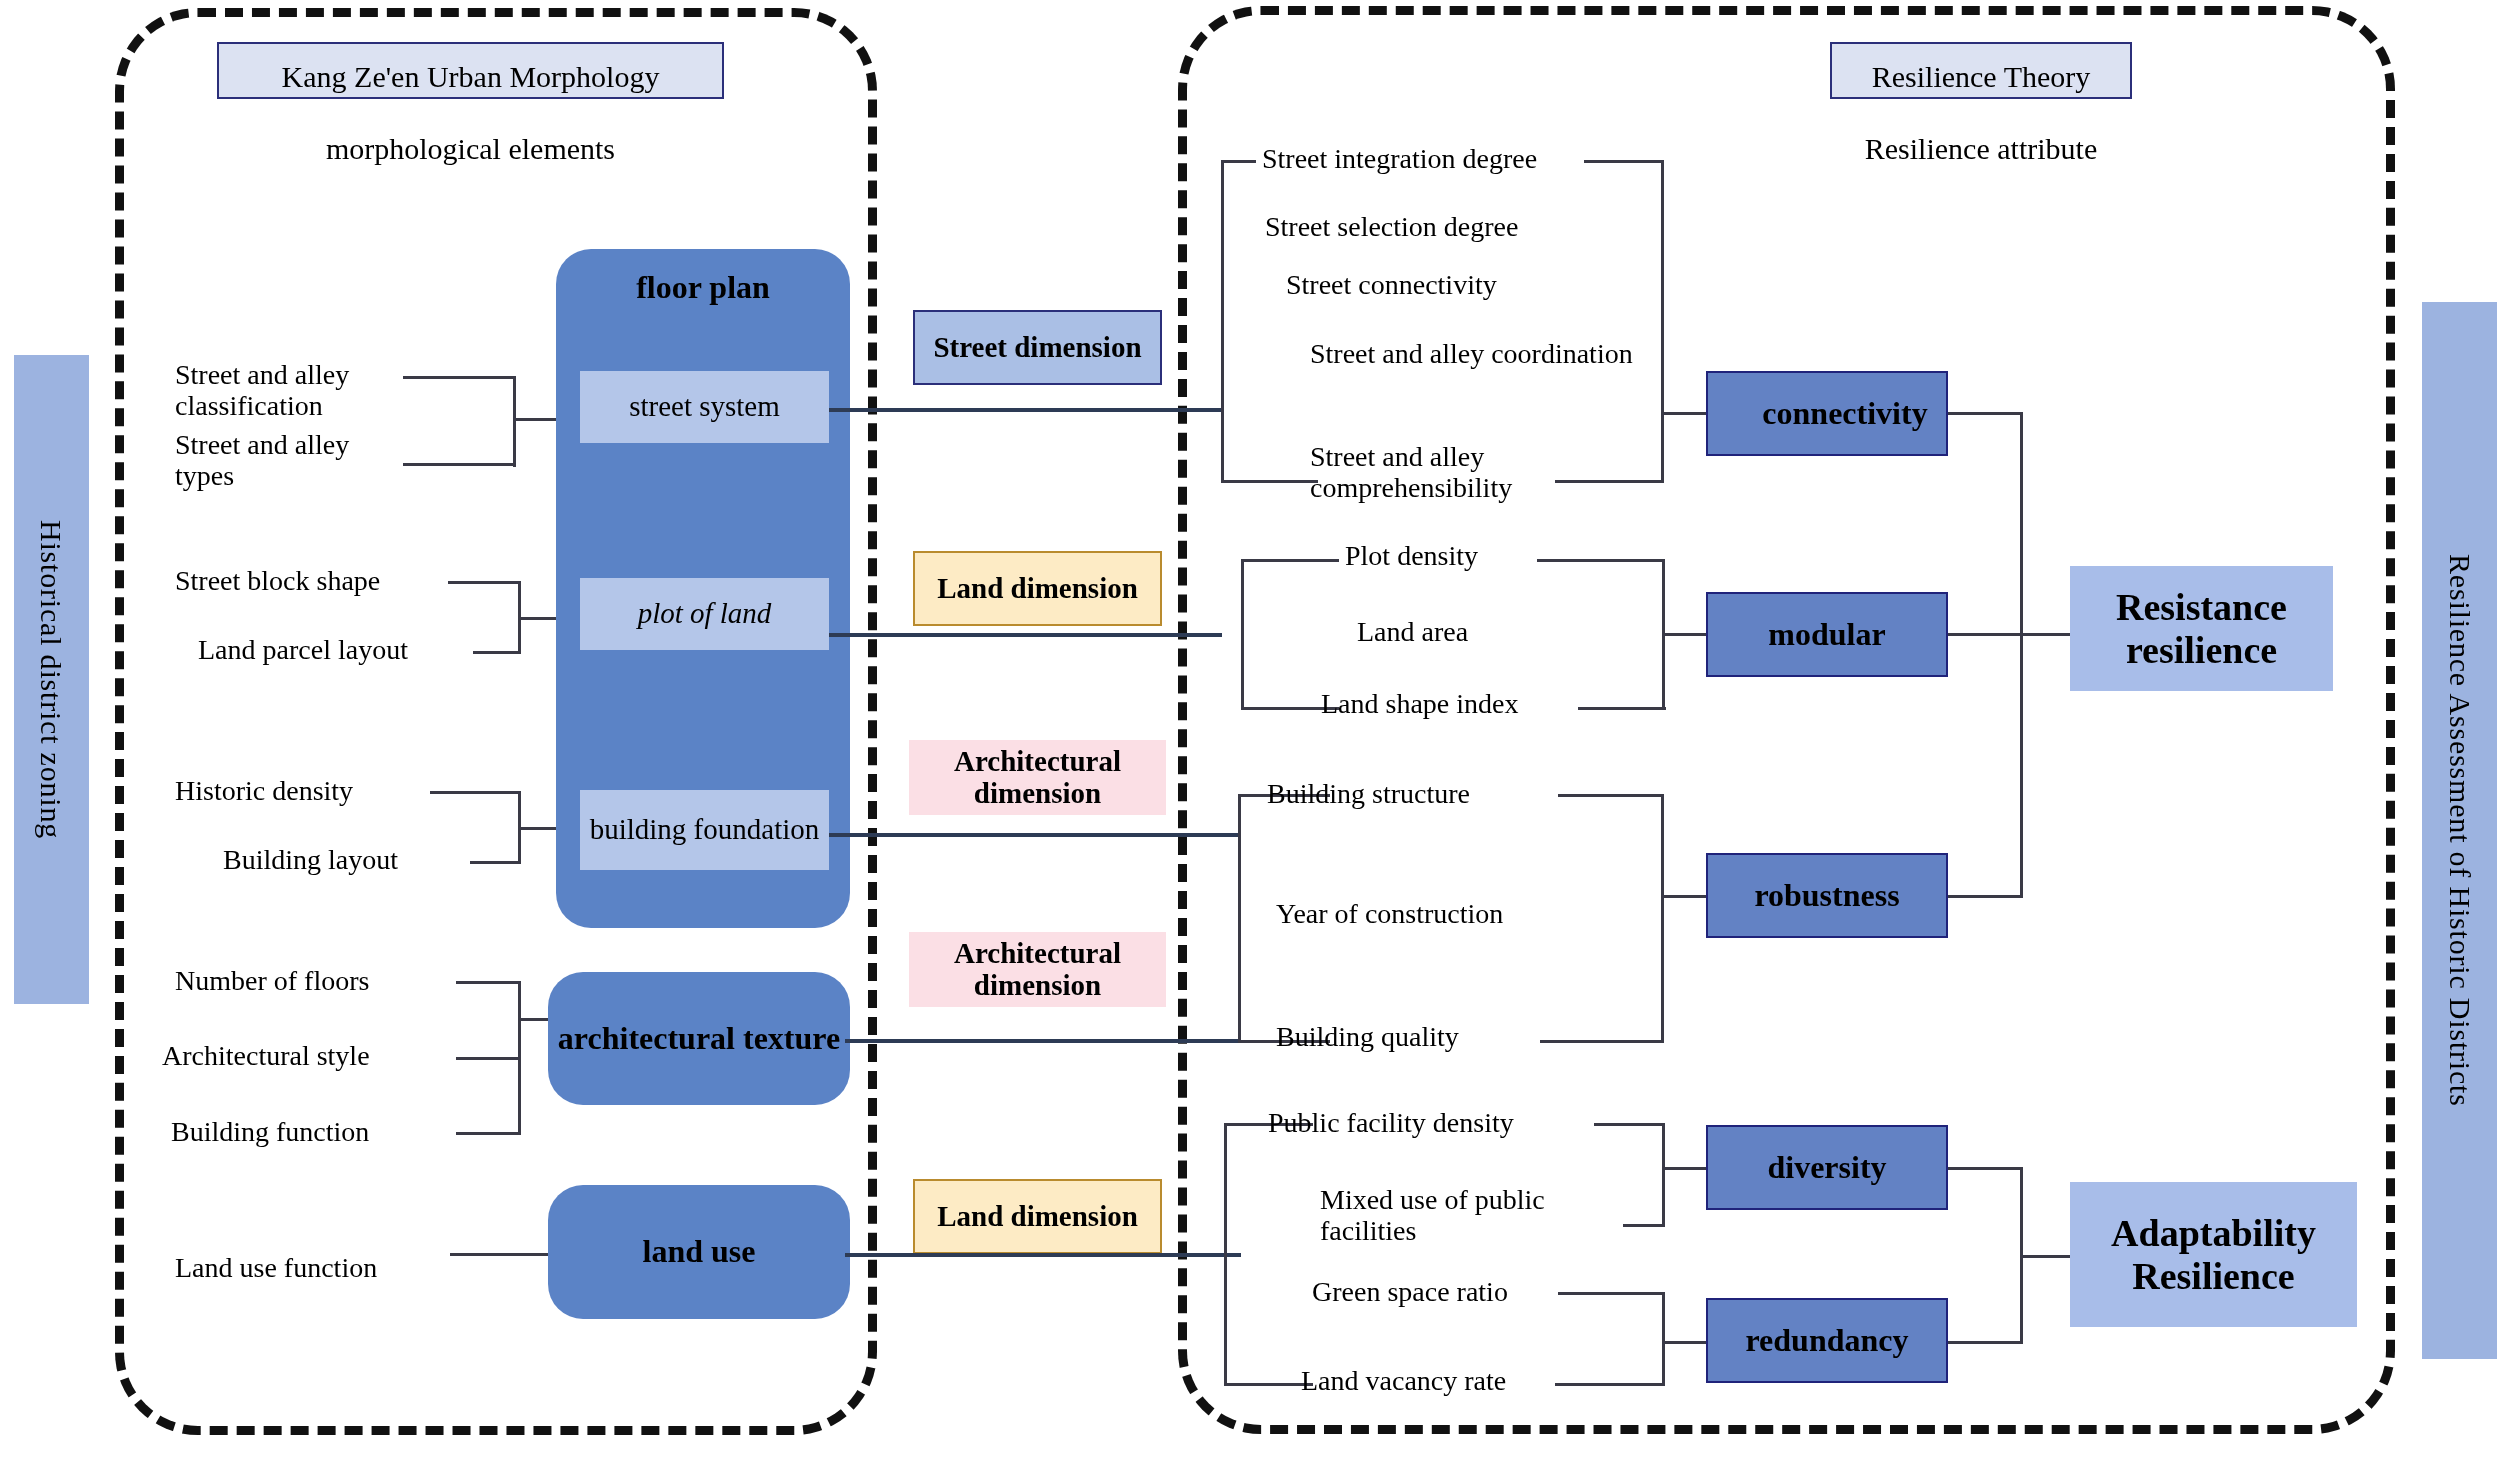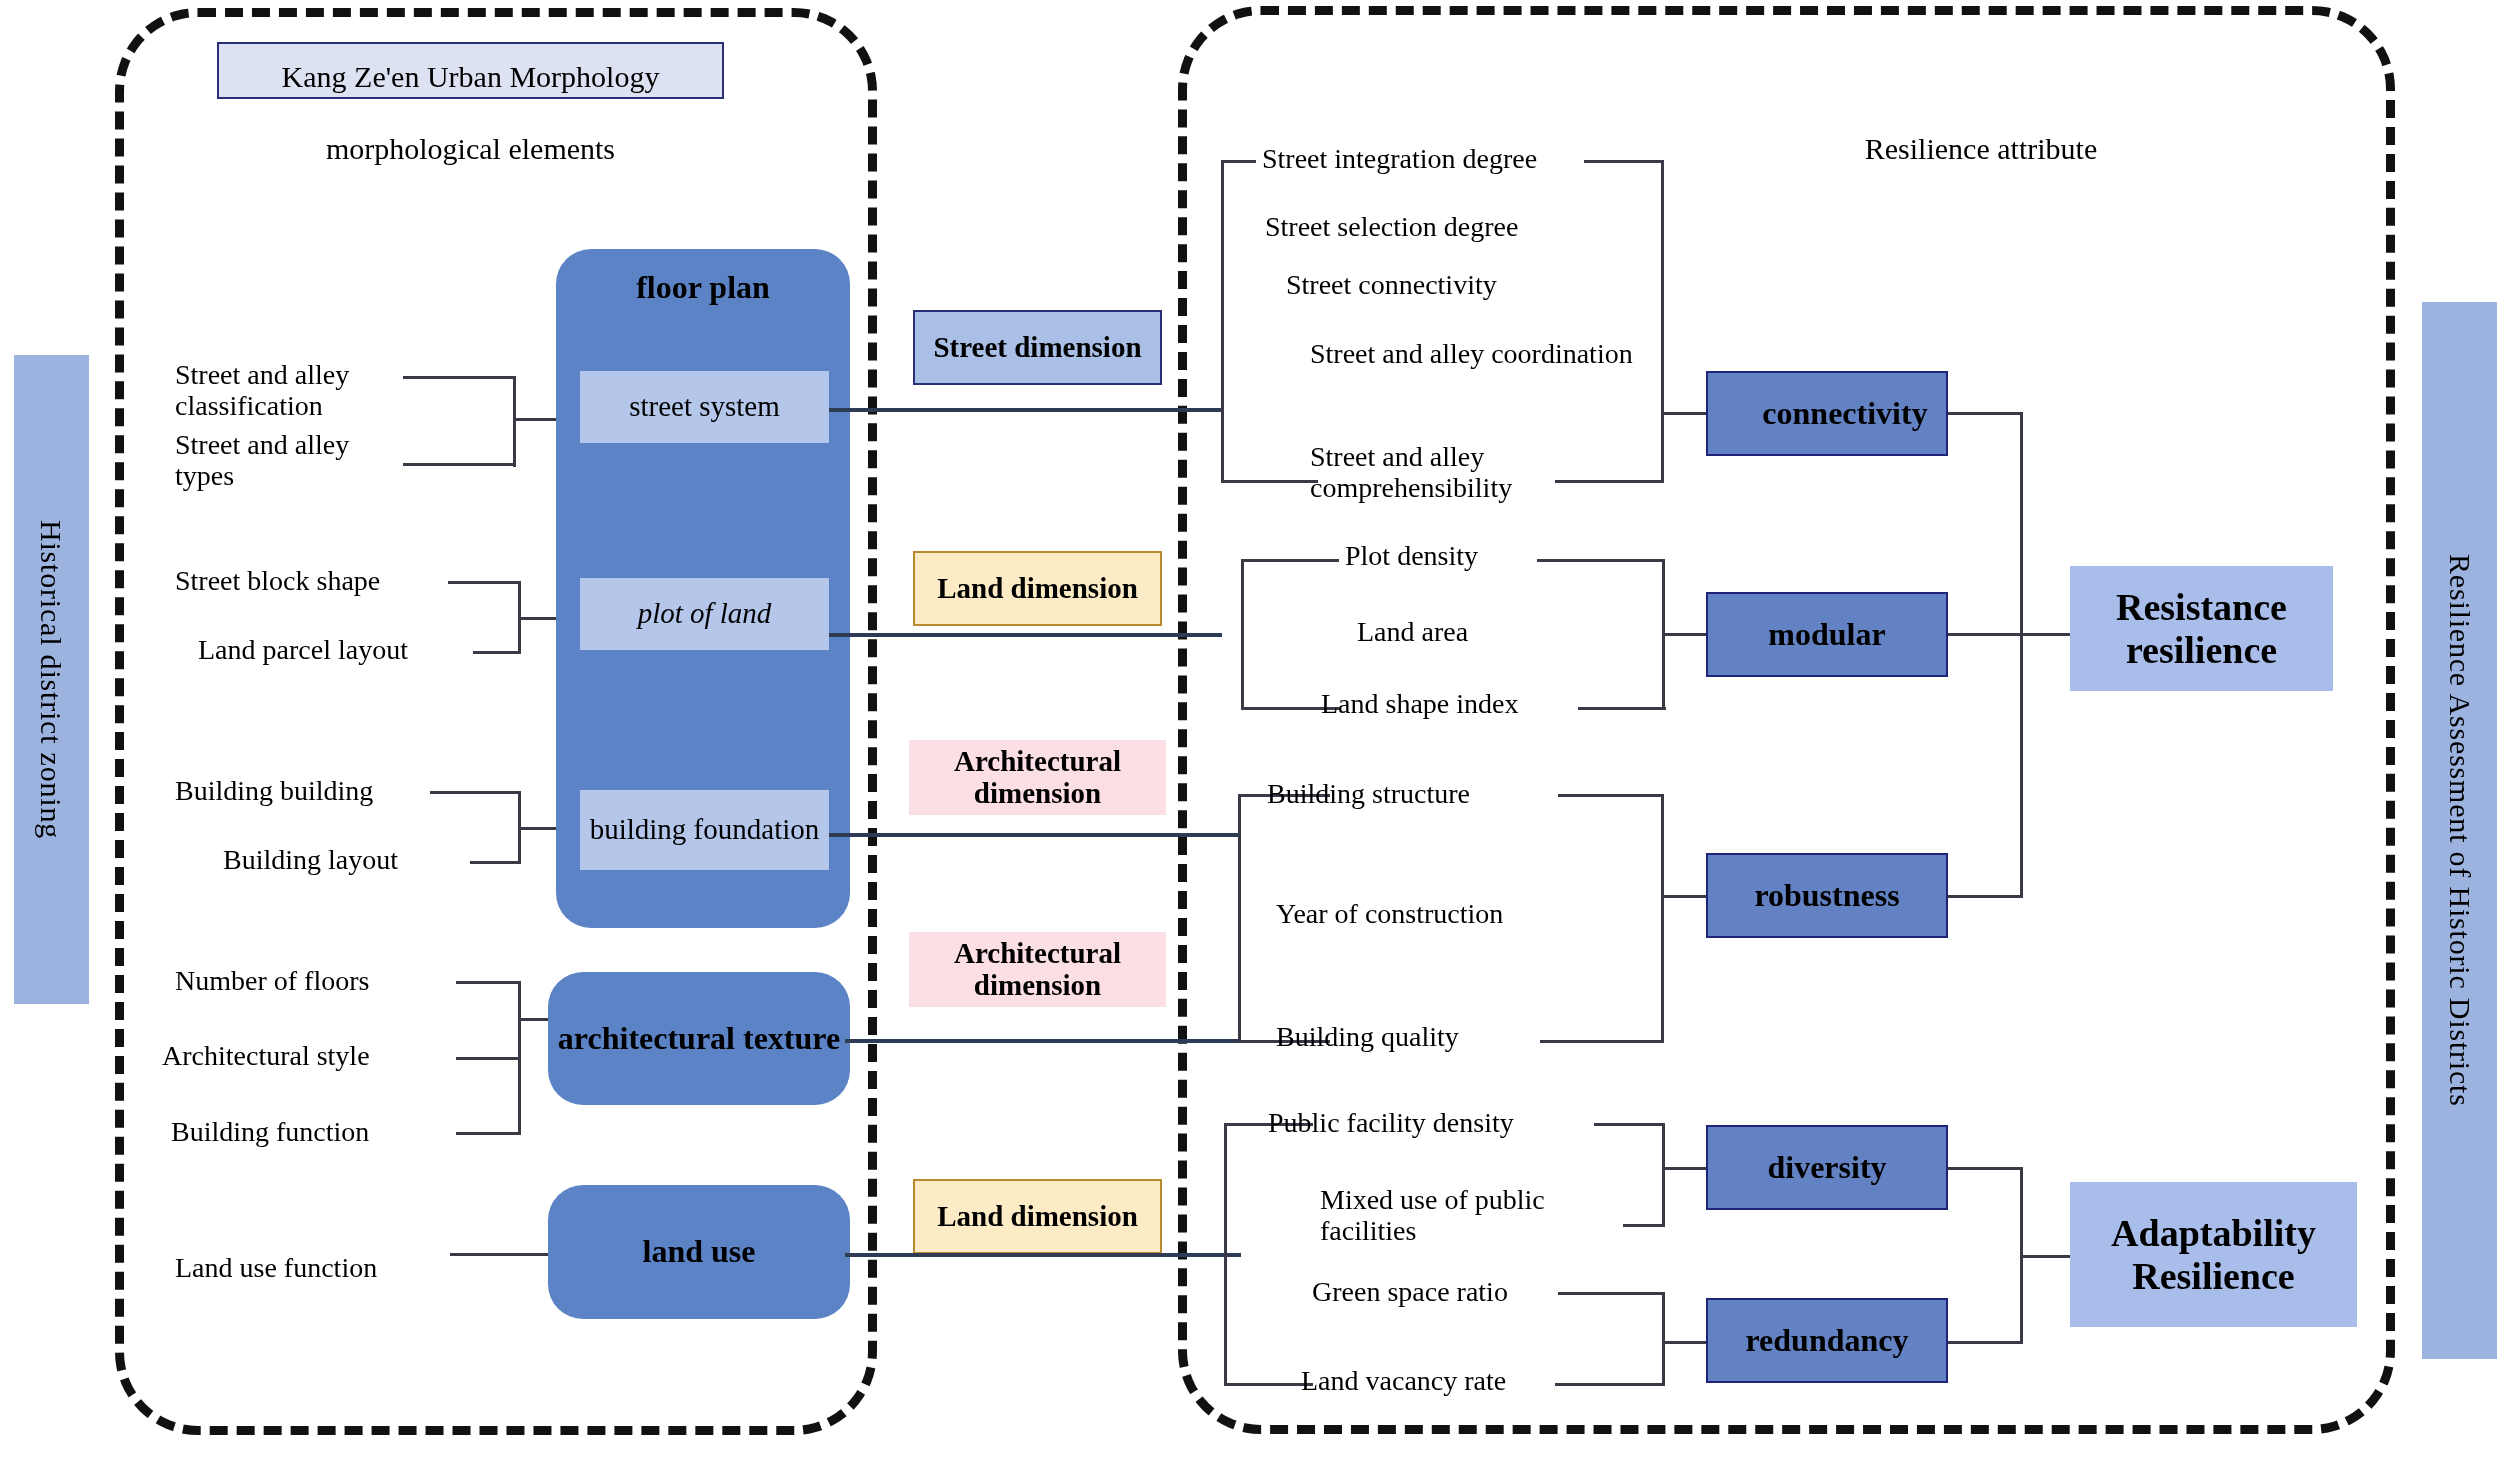--- a/index.html
+++ b/index.html
@@ -139,20 +139,23 @@
   </div>
   <div class="vbanner" style="left:2422px;top:302px;width:75px;height:1057px;">
     <span>Resilience Assessment of Historic Districts</span>
   </div>
 
   <div class="titlechip" style="left:217px;top:42px;width:507px;height:57px;">
     <span>Kang Ze'en Urban Morphology</span>
   </div>
   <div class="plainlabel" style="left:217px;top:132px;width:507px;"><span>morphological elements</span></div>
 
+  <div class="titlechip" style="left:1830px;top:42px;width:302px;height:57px;">
+    <span>Resilience Theory</span>
+  </div>
   <div class="plainlabel" style="left:1830px;top:132px;width:302px;"><span>Resilience attribute</span></div>
 
   <div class="leafwrap" style="left:175px;top:359px;width:226px;">
     <span>Street and alley classification</span>
   </div>
   <div class="leafwrap" style="left:175px;top:429px;width:226px;">
     <span>Street and alley types</span>
   </div>
   <div class="h" style="left:403px;top:376px;width:113px;"></div>
   <div class="h" style="left:403px;top:463px;width:113px;"></div>
@@ -164,21 +167,21 @@
   </div>
   <div class="leafwrap" style="left:198px;top:634px;width:302px;">
     <span>Land parcel layout</span>
   </div>
   <div class="h" style="left:448px;top:581px;width:72px;"></div>
   <div class="h" style="left:473px;top:651px;width:48px;"></div>
   <div class="v" style="left:518px;top:581px;height:72px;"></div>
   <div class="h" style="left:518px;top:617px;width:86px;"></div>
 
   <div class="leafwrap" style="left:175px;top:775px;width:302px;">
-    <span>Building building</span>
+    <span>Historic density</span>
   </div>
   <div class="leafwrap" style="left:223px;top:844px;width:302px;">
     <span>Building layout</span>
   </div>
   <div class="h" style="left:430px;top:791px;width:91px;"></div>
   <div class="h" style="left:470px;top:861px;width:51px;"></div>
   <div class="v" style="left:518px;top:791px;height:72px;"></div>
   <div class="h" style="left:518px;top:827px;width:86px;"></div>
 
   <div class="leafwrap" style="left:175px;top:965px;width:302px;">

